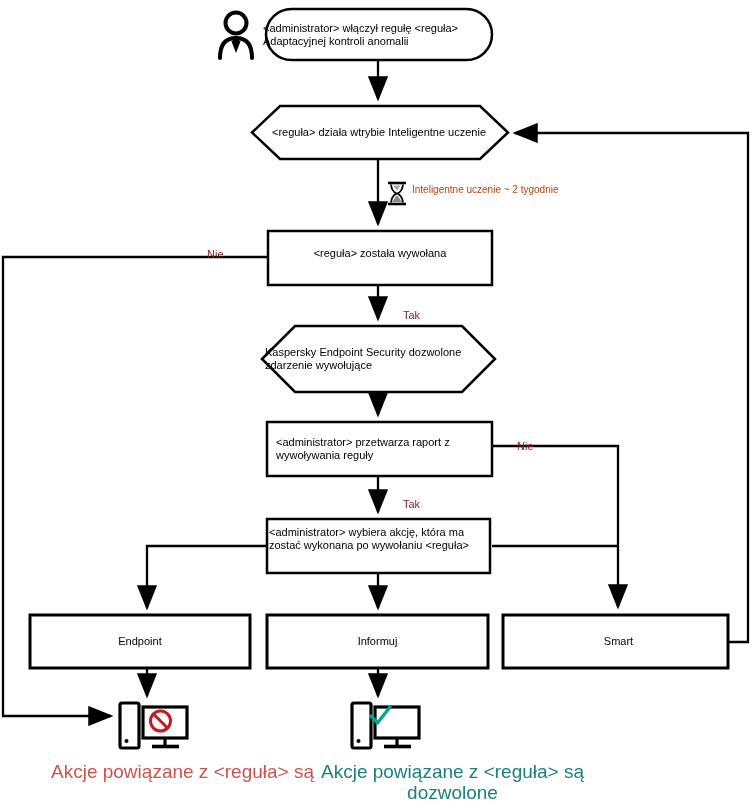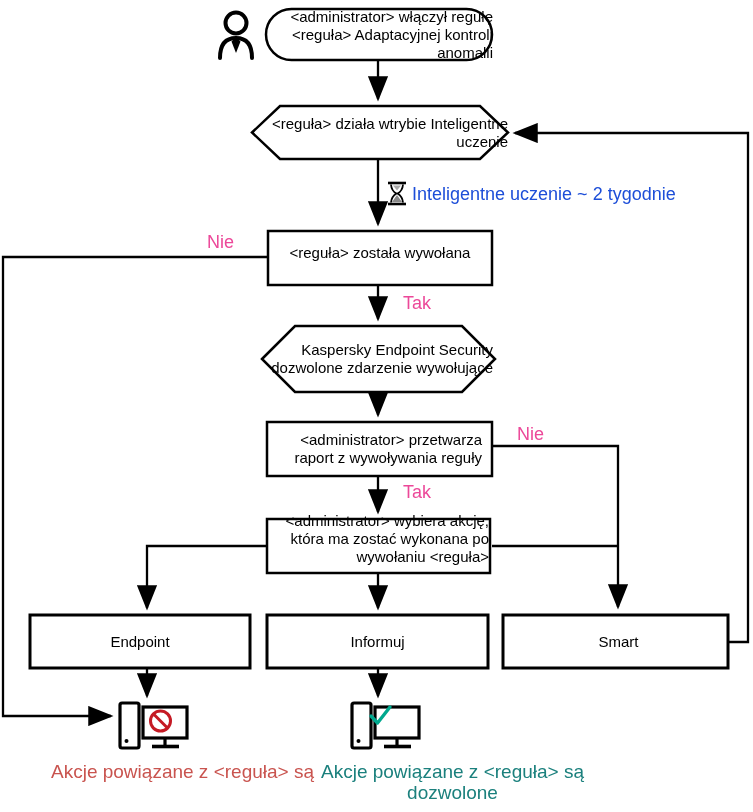--- a/index.html
+++ b/index.html
@@ -1,21 +1,21 @@
 <!DOCTYPE html>
 <html><head>
 <meta charset="utf-8">
 <style>
   html,body{margin:0;padding:0;background:#ffffff;}
   body{width:753px;height:812px;position:relative;font-family:"Liberation Sans",sans-serif;color:#000;}
   #flow-svg{position:absolute;left:0;top:0;}
   .node-label{position:absolute;display:flex;align-items:center;justify-content:center;
-    text-align:right;font-size:15px;line-height:18px;color:#000;}
-  .edge-label{position:absolute;font-size:18px;color:#ec4899;white-space:nowrap;}
-  .note-label{position:absolute;font-size:18px;color:#1d4ed8;white-space:nowrap;}
+    text-align:left;font-size:11px;line-height:13px;color:#000;}
+  .edge-label{position:absolute;font-size:11px;color:#7f1d1d;white-space:nowrap;margin-top:16px;}
+  .note-label{position:absolute;font-size:10px;color:#c2410c;white-space:nowrap;}
   .caption{position:absolute;text-align:center;font-size:19px;line-height:21px;}
   .caption-blocked{color:#c9544f;}
   .caption-allowed{color:#1b807d;}
 </style>
 </head>
 <body>
 
 <svg id="flow-svg" width="753" height="812" viewBox="0 0 753 812">
   <defs>
     <marker id="arrow" viewBox="0 0 10 8" refX="9" refY="4" markerWidth="11" markerHeight="9" orient="auto-start-reverse">

